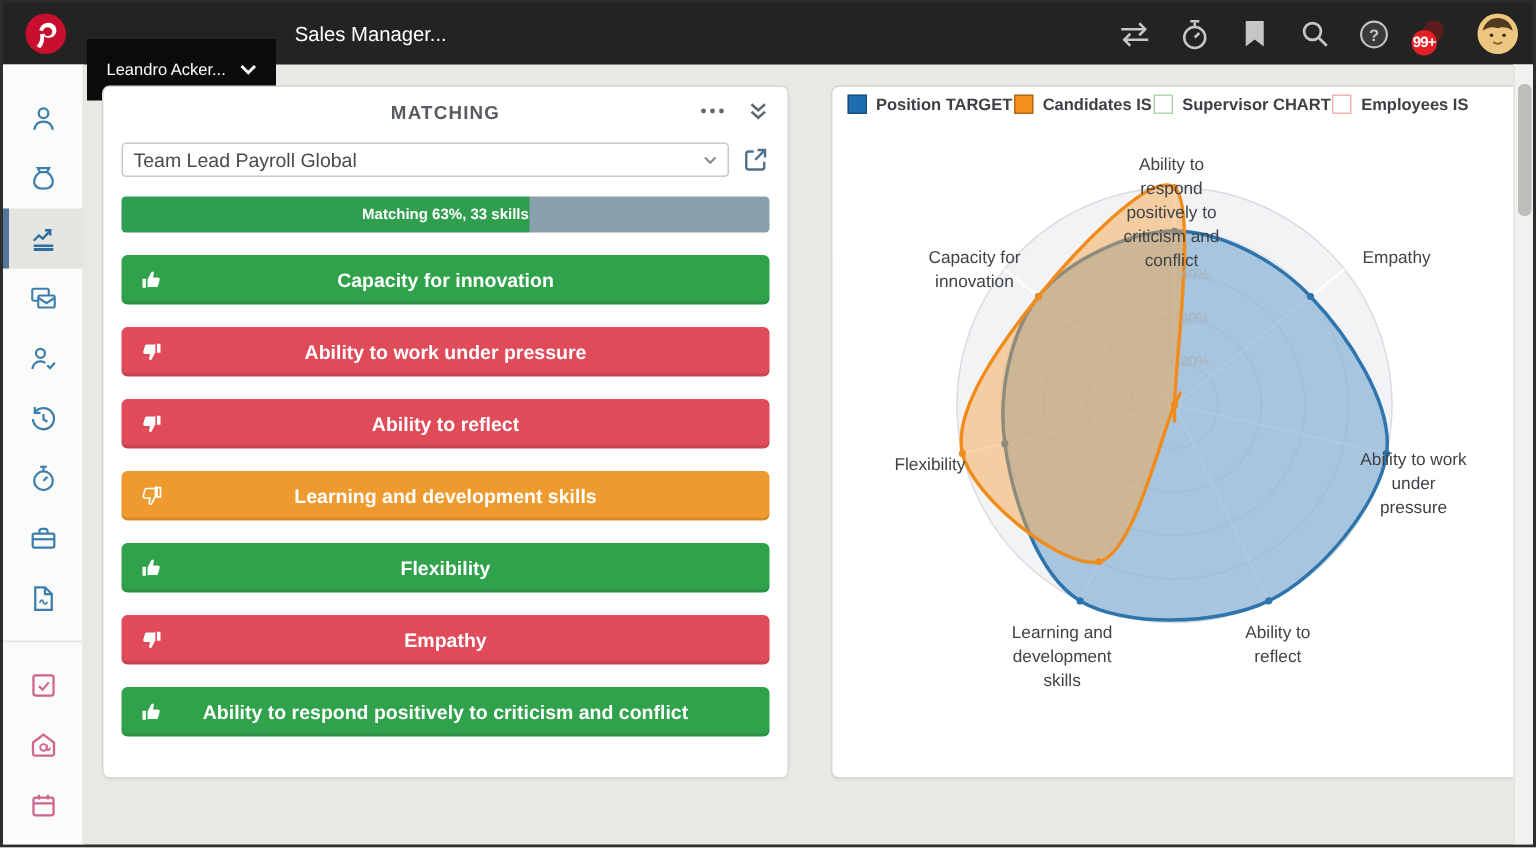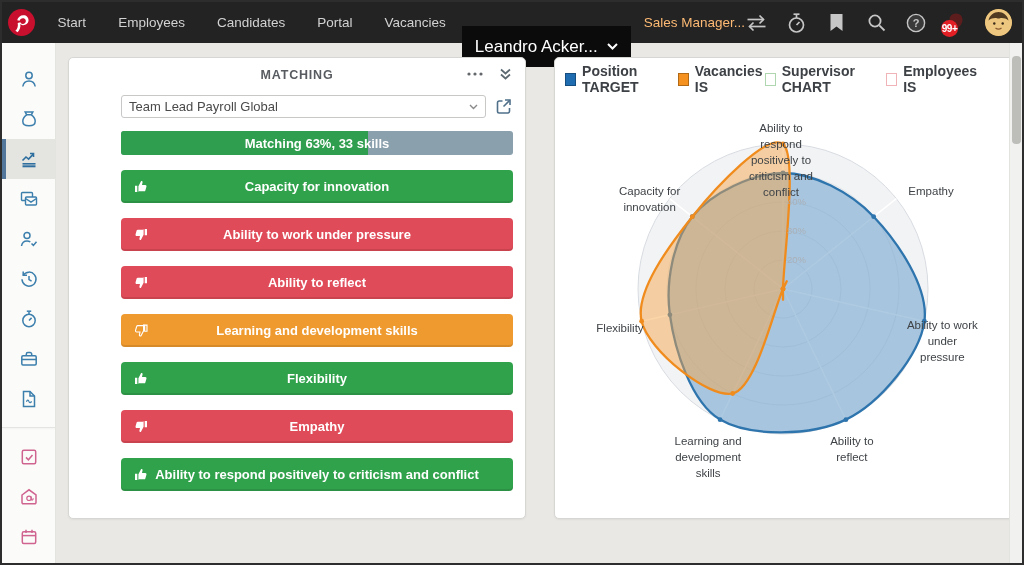--- a/index.html
+++ b/index.html
@@ -4,22 +4,22 @@
 <style>
   * { margin:0; padding:0; box-sizing:border-box; }
   html,body { width:1024px; height:565px; font-family:"Liberation Sans","DejaVu Sans",sans-serif; }
   .window { width:1024px; height:565px; border:2px solid #2d2d2d; background:#e9e8e5; position:relative; overflow:hidden; }
 
   
   .topbar { height:41px; background:#232323; display:flex; align-items:center; position:relative; }
   .logo-wrap { width:56px; display:flex; justify-content:center; align-items:center; }
   .nav { display:flex; height:100%; align-items:center; }
   .nav-item { color:#d2d2d2; font-size:13.5px; padding:0 16px; height:100%; display:flex; align-items:center; cursor:pointer; white-space:nowrap; }
-  .ctx-tab { background:#0b0b0b; height:100%; display:flex; align-items:center; padding:0 13px; color:#fff; font-size:17px; gap:9px; cursor:pointer; white-space:nowrap;margin-top:48px; }
-  .ctx-sub { color:#fdba74; font-size:13.5px; margin-left:13px; white-space:nowrap; cursor:pointer; }
+  .ctx-tab { background:#0b0b0b; height:100%; display:flex; align-items:center; padding:0 13px; color:#fff; font-size:11px; gap:9px; cursor:pointer; white-space:nowrap;margin-top:48px; }
+  .ctx-sub { color:#ffffff; font-size:13.5px; margin-left:13px; white-space:nowrap; cursor:pointer; }
   .top-icons { margin-left:auto; display:flex; align-items:center; gap:18px; padding-right:10px; }
   .top-icon { width:22px; height:22px; display:flex; align-items:center; justify-content:center; cursor:pointer; position:relative; }
   .badge { position:absolute; left:-4px; bottom:-3px; background:#e31f26; color:#fff; font-size:10px; font-weight:bold; border-radius:50%; width:17px; height:17px; display:flex; align-items:center; justify-content:center; letter-spacing:-.5px; }
   .avatar { width:27px; height:27px; border-radius:50%; overflow:hidden; background:#caa15c; cursor:pointer; }
 
   
   .content { display:flex; height:520px; position:relative; }
   .sidebar { width:54px; background:#fbfbf9; border-right:1px solid #e3e3e0; display:flex; flex-direction:column; align-items:center; padding-top:16px; flex-shrink:0; }
   .side-item { width:100%; height:40px; display:flex; align-items:center; justify-content:center; cursor:pointer; position:relative; }
   .side-item.active { background:#e4e4e1; }
@@ -30,37 +30,37 @@
   .card { background:#fff; border:1px solid #d6d6d3; border-radius:5px; box-shadow:0 1px 2px rgba(0,0,0,.05); height:462px; }
   .card-matching { width:458px; }
   .card-chart { width:460px; }
 
   .card-head { position:relative; height:30px; padding-top:10px; }
   .card-title { text-align:center; color:#585c60; font-size:12.5px; font-weight:bold; letter-spacing:.8px; }
   .head-icons { position:absolute; right:13px; top:10px; display:flex; gap:15px; align-items:center; }
   .head-icons > div { cursor:pointer; display:flex; align-items:center; }
 
   
-  .m-body { padding:0 12px;margin-left:40px; }
+  .m-body { padding:0 12px; }
   .select-row { display:flex; align-items:center; gap:8px; margin-top:7px; }
   .vac-select { flex:1; height:23px; border:1px solid #c8c8c6; border-radius:3px; background:#fff; display:flex; align-items:center; justify-content:space-between; padding:0 7px; font-size:13px; color:#4a4a4a; cursor:pointer; }
   .ext-link { cursor:pointer; display:flex; }
   .progress { margin-top:13px; height:24px; border-radius:3px; overflow:hidden; position:relative; background:#8ba0ad; }
   .progress-fill { height:100%; background:#2f9e4e; }
-  .progress-label { position:absolute; inset:0; display:flex; align-items:center; justify-content:center; color:#fff; font-size:13px; font-weight:bold; }
+  .progress-label { position:absolute; inset:0; display:flex; align-items:center; justify-content:center; color:#fff; font-size:10px; font-weight:bold; }
   .skills { margin-top:3px; }
   .skill { height:33px; border-radius:4px; margin-top:15px; display:flex; align-items:center; justify-content:center; position:relative; color:#fff; font-size:13px; font-weight:bold; cursor:pointer; box-shadow:inset 0 -2px rgba(0,0,0,.10); padding:0 34px; text-align:center; }
   .skill .thumb { position:absolute; left:13px; top:9px; }
   .skill.match { background:#31a24c; }
   .skill.no-match { background:#e04b59; }
   .skill.partial { background:#ef9a2e; }
 
   
   .legend { display:flex; justify-content:space-between; padding:5px 12px 0 10px; margin-right:22px; }
-  .legend-item { display:flex; align-items:center; gap:6px; font-size:14px; color:#3d4145; font-weight:bold; cursor:pointer; }
+  .legend-item { display:flex; align-items:center; gap:6px; font-size:11px; color:#3d4145; font-weight:bold; cursor:pointer; }
   .sw { width:13px; height:13px; }
   .sw.solid { border:1px solid rgba(0,0,0,.28); }
   .sw.outline { background:#fff; border:1.5px solid; }
 
   
   .pagebar { position:absolute; right:0; top:0; bottom:0; width:13px; background:#f1f1ef; border-left:1px solid #e2e2df; }
   .pagebar-thumb { position:absolute; left:2px; top:13px; width:9px; height:88px; background:#bdbdba; border-radius:4px; cursor:pointer; }
 
   svg { display:block; }
   text { font-family:"Liberation Sans","DejaVu Sans",sans-serif; }
@@ -70,27 +70,20 @@
 
 <div class="window">
 
   <div class="topbar">
     <div class="logo-wrap">
       <svg width="29" height="29" viewBox="0 0 29 29">
         <circle cx="14.5" cy="14.5" r="13.5" fill="#c8102e"></circle>
         <path fill="#fff" d="M10.2 12.2c.7-3.6 4.2-5.7 7.4-4.9 2.7.7 4.4 3.2 3.9 5.8-.5 2.7-3.1 4.4-5.8 4.1-.9-.1-1.7-.5-2.4-1.1.5 3.1-.4 5.8-2.6 8.1l-2.3-1.5c2.1-2.1 2.9-4.7 2.3-7.8l2.7-.6c.3 1 1.2 1.7 2.3 1.7 1.5.1 2.8-1 3.1-2.4.3-1.5-.7-2.9-2.2-3.3-1.8-.4-3.6.7-4 2.5z"></path>
       </svg>
     </div>
-    <div class="nav" id="nav-items">
-        <div class="nav-item">Start</div>
-        <div class="nav-item">Employees</div>
-        <div class="nav-item">Candidates</div>
-        <div class="nav-item">Portal</div>
-        <div class="nav-item">Vacancies</div>
-      </div>
     <div class="ctx-tab">
       <span>Leandro Acker...</span>
       <svg width="11" height="7" viewBox="0 0 11 7">
           <path d="M1 1l4.5 4.5L10 1" fill="none" stroke="#fff" stroke-width="2"></path>
         </svg>
     </div>
     <div class="ctx-sub">Sales Manager...</div>
 
     <div class="top-icons">
       <div class="top-icon">
@@ -358,21 +351,21 @@
       </div>
 
       <div class="card card-chart">
         <div class="legend" id="legend">
             <div class="legend-item">
               <span class="sw solid" style="background: rgb(31, 108, 176);"></span>
               <span>Position TARGET</span>
             </div>
             <div class="legend-item">
               <span class="sw solid" style="background: rgb(245, 146, 31);"></span>
-              <span>Vacancies IS</span>
+              <span>Candidates IS</span>
             </div>
             <div class="legend-item">
               <span class="sw outline" style="border-color: rgb(174, 215, 176);"></span>
               <span>Supervisor CHART</span>
             </div>
             <div class="legend-item">
               <span class="sw outline" style="border-color: rgb(240, 179, 184);"></span>
               <span>Employees IS</span>
             </div>
           </div>

